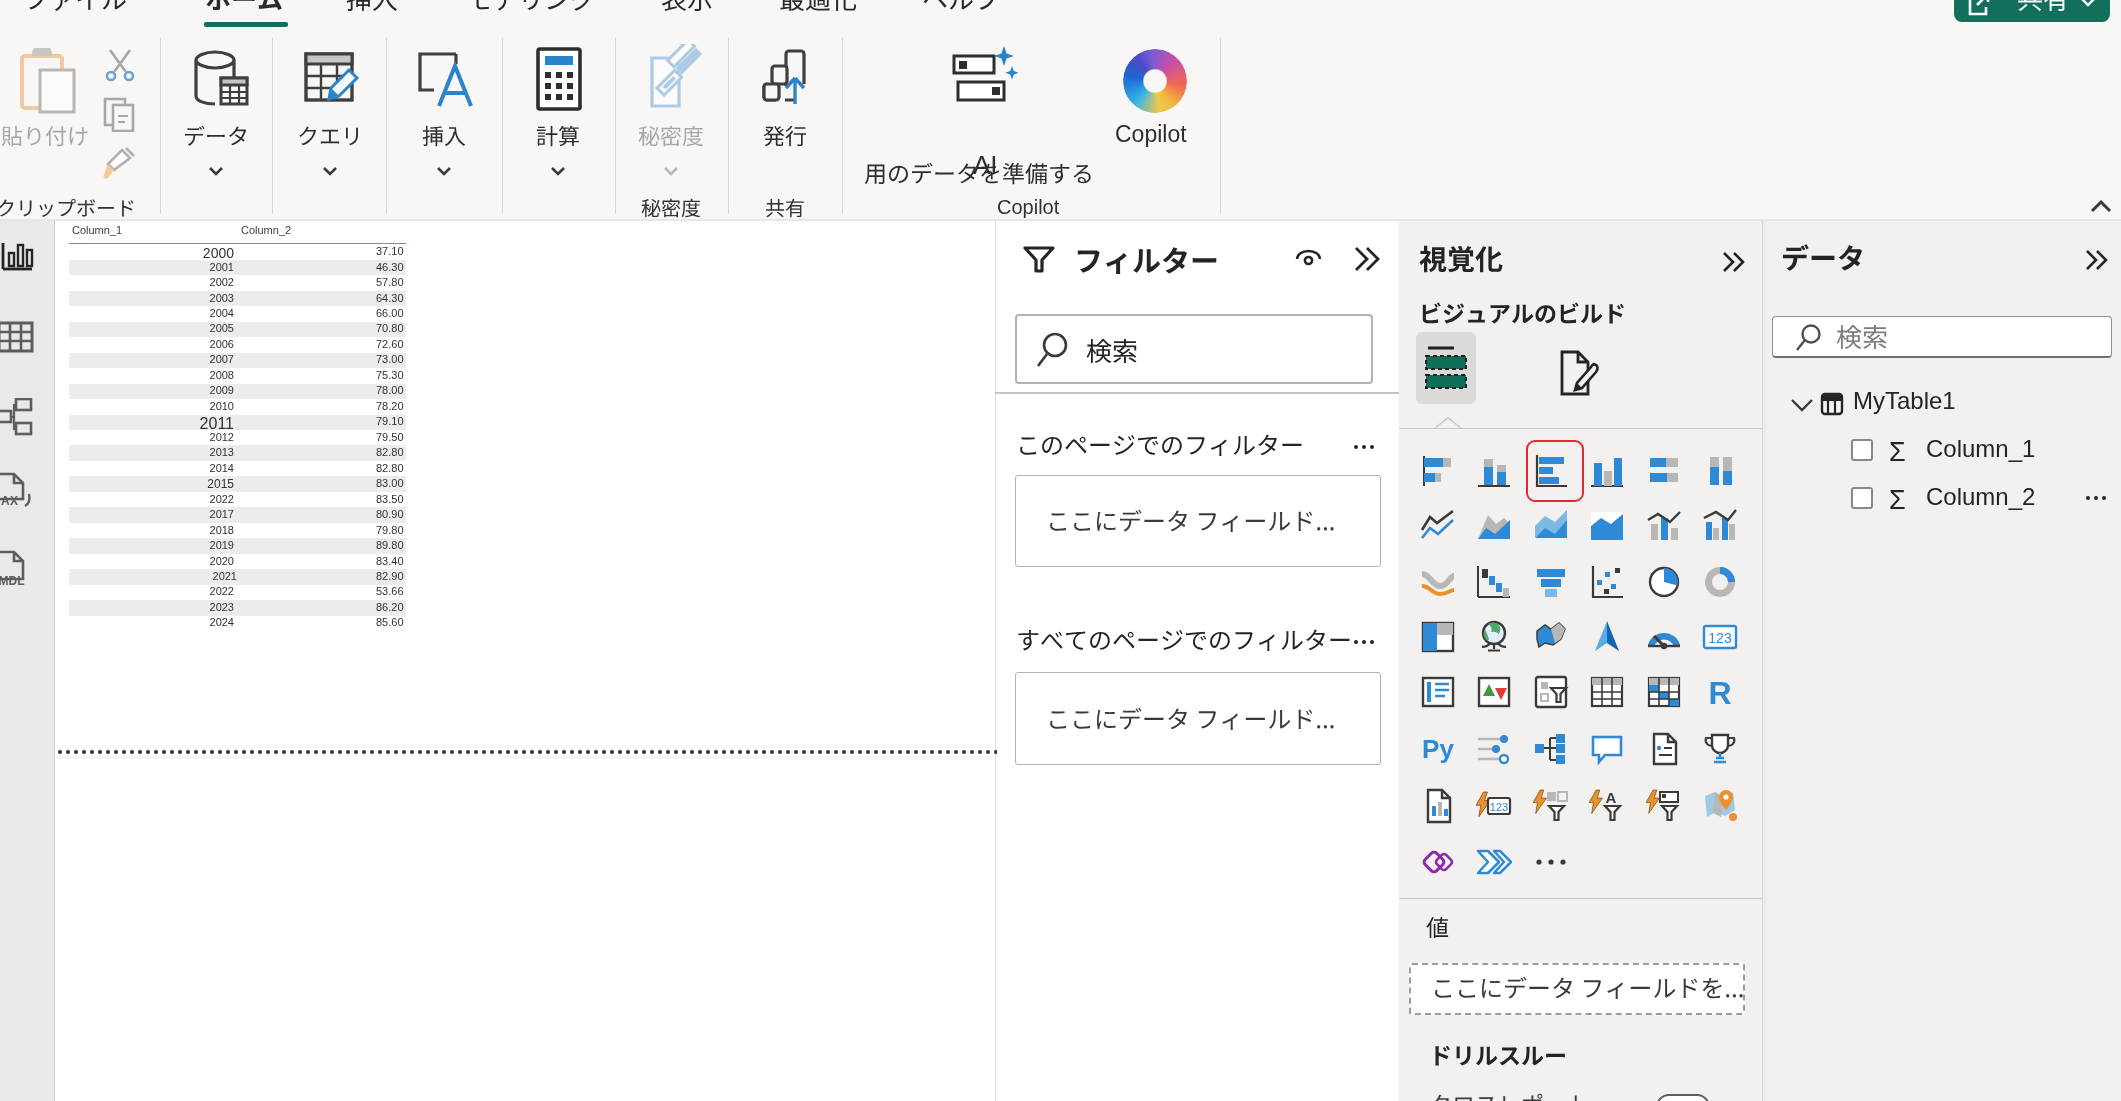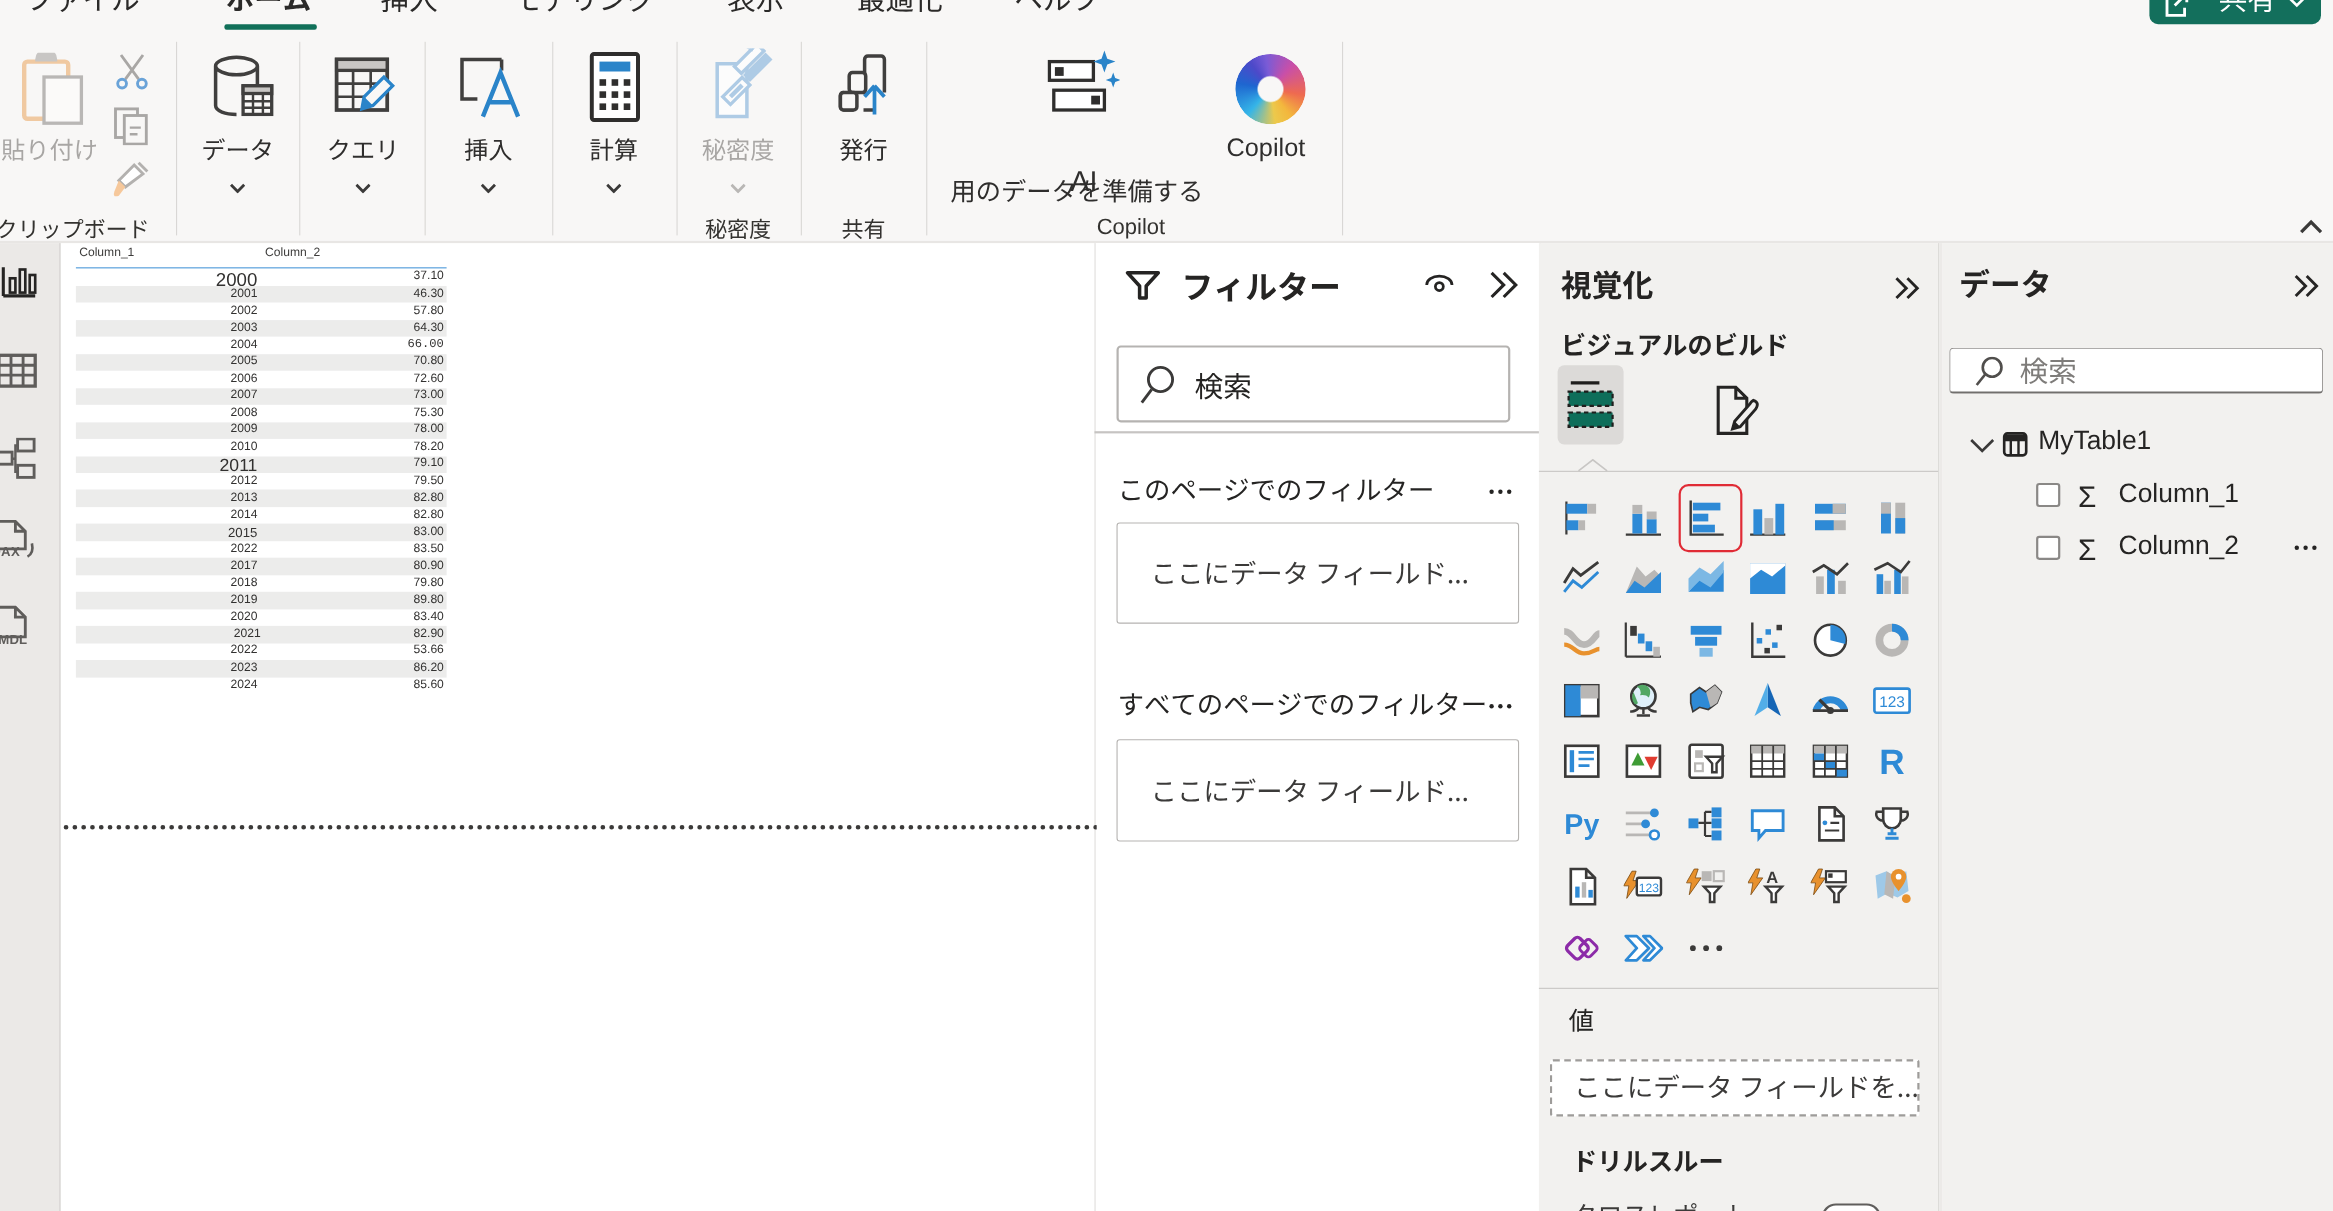--- a/index.html
+++ b/index.html
@@ -213,32 +213,32 @@
 <path d="M33 34 q6 -3 4 -12" stroke="#5f5d5b" stroke-width="2.4"></path>
 </svg>
 <div style="position:absolute;top:495.1px;font-size:12px;color:#5f5d5b;line-height:1;white-space:pre;font-weight:700;letter-spacing:0.3px;left:-8.0px;">DAX</div>
 <svg style="position:absolute;left:-8.0px;top:550.0px;" width="42" height="42" viewBox="0 0 42 42" fill="none">
 <path d="M5 2 h17 l9 9 v18 h-26 z M22 2 v9 h9" stroke="#5f5d5b" stroke-width="2.6" fill="#ebe9e7"></path>
 </svg>
 <div style="position:absolute;top:575.1px;font-size:12px;color:#5f5d5b;line-height:1;white-space:pre;font-weight:700;letter-spacing:0.1px;left:-9.0px;">TMDL</div>
 <div style="position:absolute;top:224.5px;font-size:11px;color:#3d3c3b;line-height:1;white-space:pre;left:72.0px;">Column_1</div>
 <div style="position:absolute;top:224.5px;font-size:11px;color:#3d3c3b;line-height:1;white-space:pre;left:241.0px;">Column_2</div>
 <div style="position:absolute;left:68.5px;top:242.5px;width:337.5px;height:1.6px;background:#4a98d9;"></div>
-<div style="position:absolute;top:246.1px;font-size:17px;color:#323130;line-height:1;white-space:pre;right:1887.0px;text-align:right;">2000</div>
+<div style="position:absolute;top:246.1px;font-size:14px;color:#323130;line-height:1;white-space:pre;right:1887.0px;text-align:right;">2000</div>
 <div style="position:absolute;top:246.1px;font-size:11px;color:#323130;line-height:1;white-space:pre;right:1717.5px;text-align:right;">37.10</div>
 <div style="position:absolute;left:68.5px;top:259.8px;width:337.5px;height:15.5px;background:#ececeb;"></div>
 <div style="position:absolute;top:261.6px;font-size:11px;color:#323130;line-height:1;white-space:pre;right:1887.0px;text-align:right;">2001</div>
 <div style="position:absolute;top:261.6px;font-size:11px;color:#323130;line-height:1;white-space:pre;right:1717.5px;text-align:right;">46.30</div>
 <div style="position:absolute;top:277.0px;font-size:11px;color:#323130;line-height:1;white-space:pre;right:1887.0px;text-align:right;">2002</div>
 <div style="position:absolute;top:277.0px;font-size:11px;color:#323130;line-height:1;white-space:pre;right:1717.5px;text-align:right;">57.80</div>
 <div style="position:absolute;left:68.5px;top:290.7px;width:337.5px;height:15.5px;background:#ececeb;"></div>
 <div style="position:absolute;top:292.5px;font-size:11px;color:#323130;line-height:1;white-space:pre;right:1887.0px;text-align:right;">2003</div>
 <div style="position:absolute;top:292.5px;font-size:11px;color:#323130;line-height:1;white-space:pre;right:1717.5px;text-align:right;">64.30</div>
 <div style="position:absolute;top:308.0px;font-size:11px;color:#323130;line-height:1;white-space:pre;right:1887.0px;text-align:right;">2004</div>
-<div style="position:absolute;top:308.0px;font-size:11px;color:#323130;line-height:1;white-space:pre;right:1717.5px;text-align:right;font-family:Liberation Mono, monospace;">66.00</div>
+<div style="position:absolute;top:308.0px;font-size:11px;color:#323130;line-height:1;white-space:pre;right:1717.5px;text-align:right;">66.00</div>
 <div style="position:absolute;left:68.5px;top:321.7px;width:337.5px;height:15.5px;background:#ececeb;"></div>
 <div style="position:absolute;top:323.4px;font-size:11px;color:#323130;line-height:1;white-space:pre;right:1887.0px;text-align:right;">2005</div>
 <div style="position:absolute;top:323.4px;font-size:11px;color:#323130;line-height:1;white-space:pre;right:1717.5px;text-align:right;">70.80</div>
 <div style="position:absolute;top:338.9px;font-size:11px;color:#323130;line-height:1;white-space:pre;right:1887.0px;text-align:right;">2006</div>
 <div style="position:absolute;top:338.9px;font-size:11px;color:#323130;line-height:1;white-space:pre;right:1717.5px;text-align:right;">72.60</div>
 <div style="position:absolute;left:68.5px;top:352.6px;width:337.5px;height:15.5px;background:#ececeb;"></div>
 <div style="position:absolute;top:354.4px;font-size:11px;color:#323130;line-height:1;white-space:pre;right:1887.0px;text-align:right;">2007</div>
 <div style="position:absolute;top:354.4px;font-size:11px;color:#323130;line-height:1;white-space:pre;right:1717.5px;text-align:right;">73.00</div>
 <div style="position:absolute;top:369.8px;font-size:11px;color:#323130;line-height:1;white-space:pre;right:1887.0px;text-align:right;">2008</div>
 <div style="position:absolute;top:369.8px;font-size:11px;color:#323130;line-height:1;white-space:pre;right:1717.5px;text-align:right;">75.30</div>

